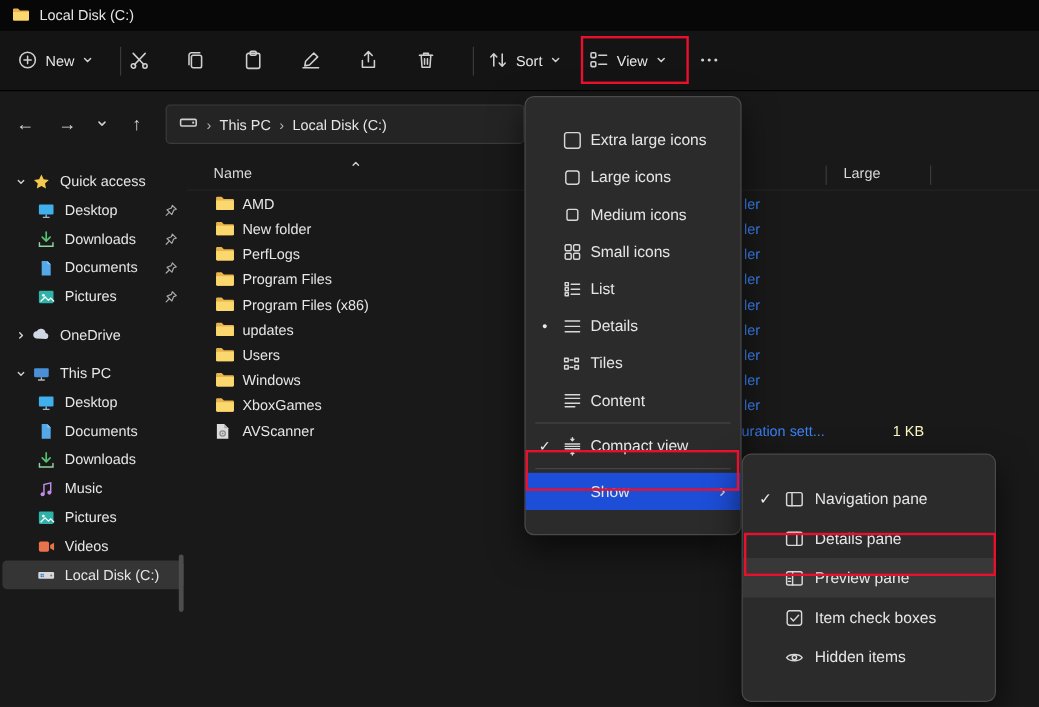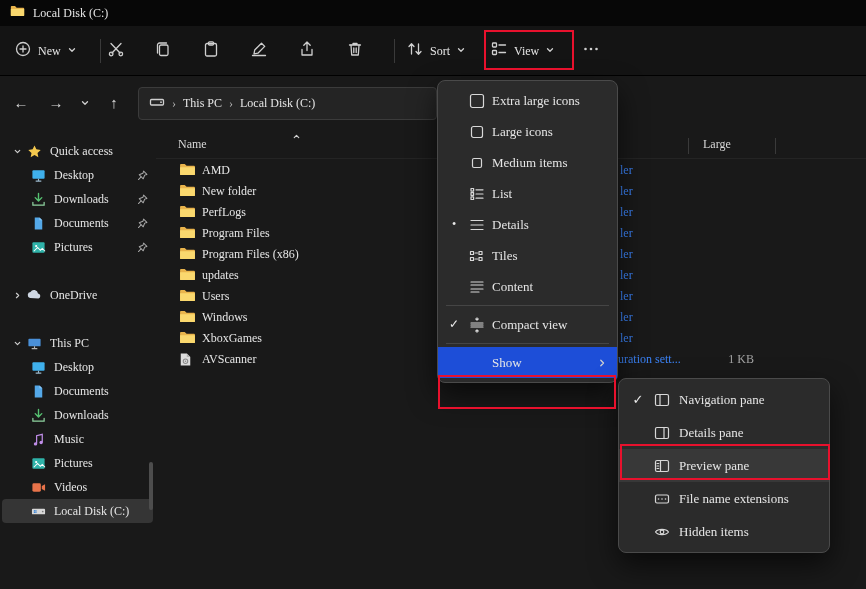--- a/index.html
+++ b/index.html
@@ -1,18 +1,18 @@
 <!DOCTYPE html>
 <html><head>
 <meta charset="utf-8">
 <style>
 *{box-sizing:border-box}
 body{margin:0;background:#2a2a2a}
 .window{position:relative;width:866px;height:589px;background:#191919;color:#e6e6e6;
-  font-family:Liberation Serif, serif;font-size:12px;overflow:hidden}
+  font-family:Liberation Sans, sans-serif;font-size:12px;overflow:hidden}
 
 
 .ic{stroke:#cfcfcf;fill:none;stroke-width:1.3;stroke-linecap:round;stroke-linejoin:round}
 .mi{stroke:#d8d8d8;fill:none;stroke-width:1.2;stroke-linecap:round;stroke-linejoin:round}
 
 
 .titlebar{position:absolute;top:0;left:0;right:0;height:26px;background:#070707;
   display:flex;align-items:center;gap:8px;padding:0 10px}
 
 
@@ -25,42 +25,42 @@
 .navbtn{position:absolute;top:88px;width:30px;height:30px;display:flex;align-items:center;
   justify-content:center;font-size:15px;color:#dcdcdc;border-radius:4px}
 .addrbox{position:absolute;left:138px;top:87px;width:299px;height:33px;background:#242424;
   border:1px solid #3b3b3b;border-radius:4px;display:flex;align-items:center;gap:7px;padding:0 10px}
 .crumb-sep{color:#b5b5b5}
 
 
 .sidebar{position:absolute;left:0;top:139px;width:155px;bottom:0}
 .sb-item{height:24px;display:flex;align-items:center;padding:0 4px 0 8px;margin:0 2px;border-radius:4px}
 .sb-item.sel{background:#353535}
-.sb-item.gap{margin-top:24px}
+.sb-item.gap{margin-top:8px}
 .sb-chev{width:14px;display:flex;justify-content:center}
 .sb-ico{width:20px;display:flex;justify-content:center;margin-right:6px}
 .sb-label{flex:1;white-space:nowrap;overflow:hidden}
 .sb-pin{width:14px;display:flex;justify-content:center}
 .sb-item.child{padding-left:26px}
 .sbthumb{position:absolute;left:149px;top:462px;width:4px;height:48px;background:#4d4d4d;border-radius:2px}
 
 
 .colhead{position:absolute;top:137px;color:#d8d8d8}
 .colsep{position:absolute;top:138px;width:1px;height:16px;background:#3a3a3a}
 .headline{position:absolute;left:156px;right:0;top:158px;height:1px;background:#242424}
 .rows{position:absolute;left:155px;top:163px;right:0}
 .frow{height:21px;display:flex;align-items:flex-start;padding-left:24px;position:relative}
 .fico{width:23px;display:flex;align-items:center}
 .fname{white-space:nowrap}
 .ftype{position:absolute;left:465px;color:#3b82f6}
-.fsize{position:absolute;left:544px;width:55px;text-align:right;color:#a3a3a3}
+.fsize{position:absolute;left:560px;width:55px;text-align:right;color:#fef9c3}
 
 
 .menu{position:absolute;background:#2b2b2b;border:1px solid #4a4a4a;border-radius:8px;
-  box-shadow:0 12px 28px rgba(0,0,0,.6);padding:4px 0;font-size:13px}
+  box-shadow:0 12px 28px rgba(0,0,0,.6);padding:20px 0;font-size:13px}
 #viewMenu{left:437px;top:80px;width:181px;z-index:20}
 #showMenu{left:618px;top:378px;width:212px;z-index:30}
 .vm-item{height:31px;display:flex;align-items:center;padding:0 8px 0 6px}
 .vm-item.hl{background:#1d4ed8}
 .vm-mark{width:20px;text-align:center;font-size:12px;color:#eaeaea}
 .vm-ico{width:26px;display:flex;justify-content:center}
 .vm-label{flex:1;padding-left:2px}
 .vm-chev{width:14px;display:flex;justify-content:center}
 .menu-sep{height:1px;background:#454545;margin:3px 8px}
 .sm-item{height:33px;display:flex;align-items:center;padding:0 10px 0 8px}
@@ -511,21 +511,33 @@
         </span>
       <span class="vm-label">Large icons</span>
     </div>
     <div class="vm-item">
       <span class="vm-mark"></span>
       <span class="vm-ico">
           <svg width="16" height="16" viewBox="0 0 16 16">
             <rect class="mi" x="3.5" y="3.5" width="9" height="9" rx="1.5"></rect>
           </svg>
         </span>
-      <span class="vm-label">Medium items</span>
+      <span class="vm-label">Medium icons</span>
+    </div>
+    <div class="vm-item">
+      <span class="vm-mark"></span>
+      <span class="vm-ico">
+          <svg width="16" height="16" viewBox="0 0 16 16">
+            <rect class="mi" x="2" y="2" width="5" height="5" rx="1"></rect>
+            <rect class="mi" x="9" y="2" width="5" height="5" rx="1"></rect>
+            <rect class="mi" x="2" y="9" width="5" height="5" rx="1"></rect>
+            <rect class="mi" x="9" y="9" width="5" height="5" rx="1"></rect>
+          </svg>
+        </span>
+      <span class="vm-label">Small icons</span>
     </div>
     <div class="vm-item">
       <span class="vm-mark"></span>
       <span class="vm-ico">
           <svg width="16" height="16" viewBox="0 0 16 16">
             <rect class="mi" x="2" y="2.5" width="2.6" height="2.6"></rect>
             <path class="mi" d="M7 3.8h7"></path>
             <rect class="mi" x="2" y="6.7" width="2.6" height="2.6"></rect>
             <path class="mi" d="M7 8h7"></path>
             <rect class="mi" x="2" y="10.9" width="2.6" height="2.6"></rect>
@@ -620,27 +632,25 @@
             <path class="mi" d="M6.5 2.5v11"></path>
             <path class="mi" d="M3 5.5h1.8M3 8h1.8M3 10.5h1.8"></path>
           </svg>
         </span>
       <span class="sm-label">Preview pane</span>
     </div>
     <div class="sm-item">
       <span class="sm-mark"></span>
       <span class="sm-ico">
           <svg width="16" height="16" viewBox="0 0 16 16">
-            <rect class="mi" x="1.5" y="4" width="13" height="8" rx="1.5"></rect>
-            <circle cx="4.5" cy="8" r=".8" fill="#d8d8d8"></circle>
-            <circle cx="8" cy="8" r=".8" fill="#d8d8d8"></circle>
-            <circle cx="11.5" cy="8" r=".8" fill="#d8d8d8"></circle>
-          </svg>
-        </span>
-      <span class="sm-label">File name extensions</span>
+            <rect class="mi" x="2" y="2" width="12" height="12" rx="2"></rect>
+            <path class="mi" d="M5 8.2l2.2 2.2 4.3-4.6"></path>
+          </svg>
+        </span>
+      <span class="sm-label">Item check boxes</span>
     </div>
     <div class="sm-item">
       <span class="sm-mark"></span>
       <span class="sm-ico">
           <svg width="16" height="16" viewBox="0 0 16 16">
             <path class="mi" d="M1.5 8C4 4.5 12 4.5 14.5 8 12 11.5 4 11.5 1.5 8z"></path>
             <circle class="mi" cx="8" cy="8" r="1.8"></circle>
           </svg>
         </span>
       <span class="sm-label">Hidden items</span>

